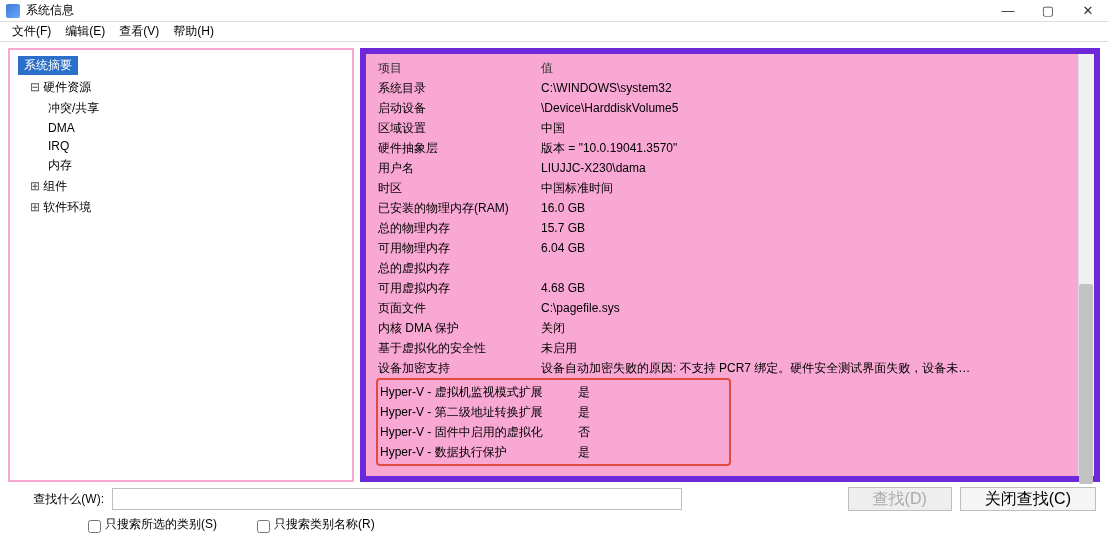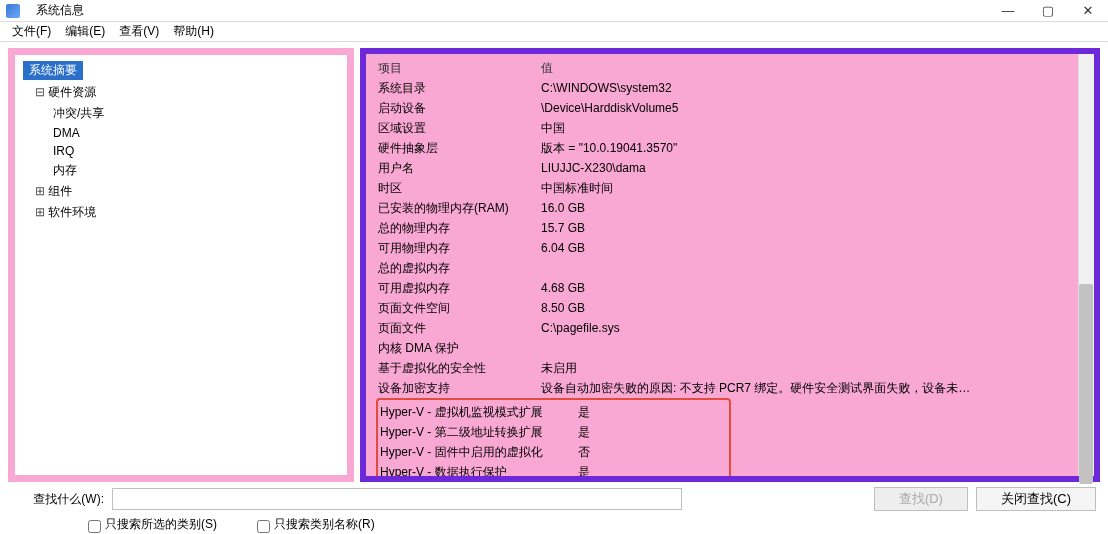--- a/index.html
+++ b/index.html
@@ -13,21 +13,21 @@
     color: #000;
   }
   .titlebar {
     height: 22px;
     display: flex;
     align-items: center;
     justify-content: space-between;
     padding: 0 0 0 6px;
     border-bottom: 1px solid #ddd;
   }
-  .titlebar-left { display: flex; align-items: center; gap: 16px; }
+  .titlebar-left { display: flex; align-items: center; gap: 6px; }
   .app-icon {
     width: 14px; height: 14px;
     background: linear-gradient(135deg,#3a7bd5,#6aa6ff);
     border-radius: 2px;
   }
   .titlebar-title { font-size: 12px; }
   .win-controls { display: flex; }
   .win-btn {
     width: 40px; height: 22px;
     display: flex; align-items: center; justify-content: center;
@@ -46,21 +46,21 @@
   .menu-item { padding: 0 6px; }
 
   .content {
     display: flex;
     height: 440px;
     padding: 6px 8px 0 8px;
     gap: 6px;
   }
   .tree-panel {
     width: 346px;
-    border: 7px solid #f9a8d4;
+    border: 2px solid #f9a8d4;
     padding: 4px 2px;
     overflow: auto;
     background:#fff;
   }
   .tree-node { padding: 2px 4px 2px 6px; white-space: nowrap; }
   .tree-root {
     background: #2a6fc9;
     color: #fff;
     display:inline-block;
     padding:1px 6px;
@@ -121,21 +121,21 @@
     flex:0 0 570px;
     height:22px;
     border:1px solid #bfbfbf;
     padding:0 4px;
   }
   .btn {
     height:24px;
     padding:0 24px;
     border:1px solid #bfbfbf;
     background:#f5f5f5;
-    font-size:13px;
+    font-size:16px;
     font-family:inherit;
   }
   .btn.disabled { color:#aaa; background:#eee; }
   .cb-row {
     display:flex; align-items:center; gap:40px;
     padding-left: 76px;
     padding-top:4px;
   }
   .cb { display:flex; align-items:flex-end; gap:4px; }
   .cb input { width:13px; height:13px; }
@@ -232,29 +232,26 @@
             <div class="val">6.04 GB</div>
           </div>
           <div class="row">
             <div class="key">总的虚拟内存</div>
           </div>
           <div class="row">
             <div class="key">可用虚拟内存</div>
             <div class="val">4.68 GB</div>
           </div>
           <div class="row">
-            <div class="key">页面文件空间</div>
-            <div class="val">8.50 GB</div>
-          </div>
-          <div class="row">
             <div class="key">页面文件</div>
             <div class="val">C:\pagefile.sys</div>
           </div>
           <div class="row">
             <div class="key">内核 DMA 保护</div>
+            <div class="val">关闭</div>
           </div>
           <div class="row">
             <div class="key">基于虚拟化的安全性</div>
             <div class="val">未启用</div>
           </div>
           <div class="row">
             <div class="key">设备加密支持</div>
             <div class="val">设备自动加密失败的原因: 不支持 PCR7 绑定。硬件安全测试界面失败，设备未…</div>
           </div>
         </div>

